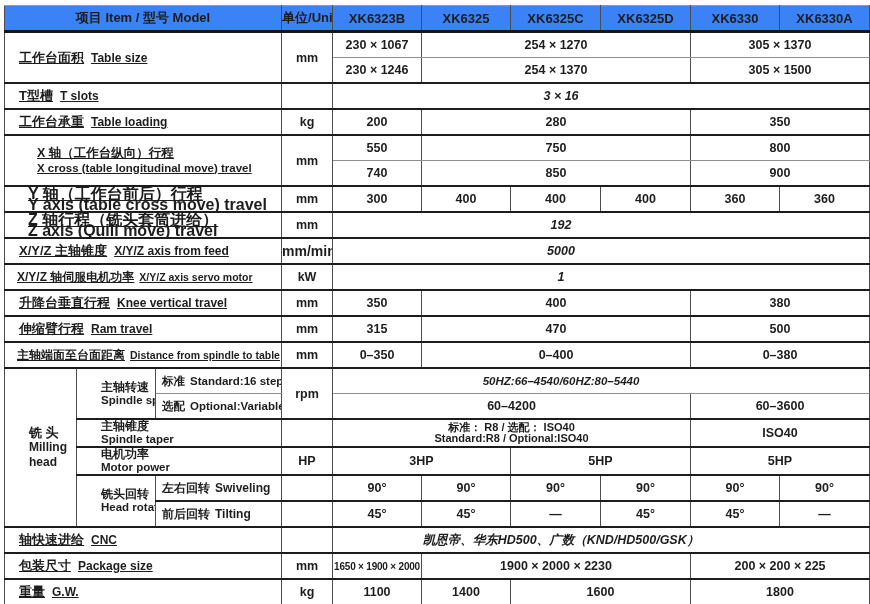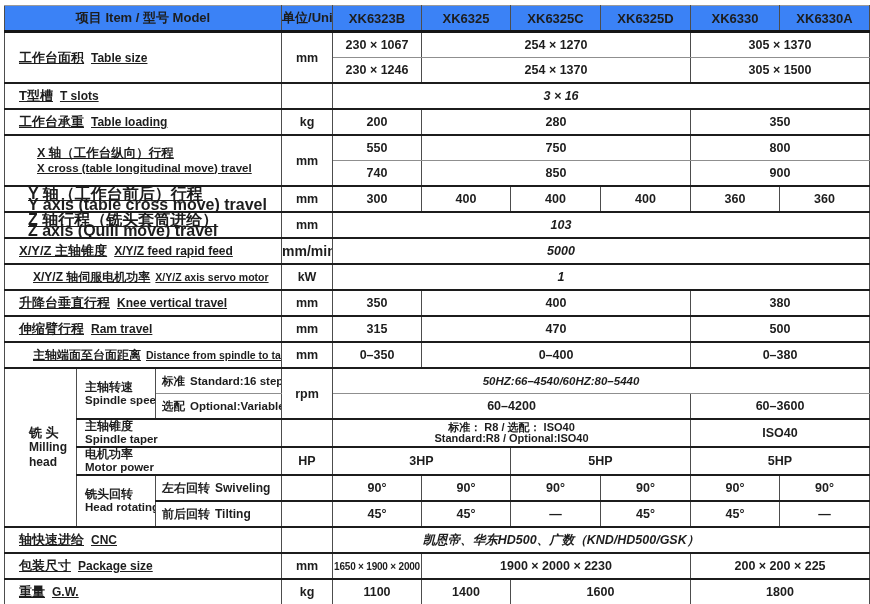--- a/index.html
+++ b/index.html
@@ -9,25 +9,25 @@
   td,th{border:1px solid #4d4d4d;border-top:2px solid #1c1c1c;border-bottom:2px solid #1c1c1c;
         height:24px;padding:0;font-weight:bold;overflow:hidden;white-space:nowrap;}
   th{background:#3b82f6;font-size:13px;text-align:center;border-top:1px solid #9a9a9a;border-bottom:3px solid #161616;}
   .lbl{text-align:left;padding-left:14px;padding-right:2px;font-size:13px;text-decoration:underline;}
   .lbl .en{font-size:12px;margin-left:7px;}
   .lbl.two{line-height:11.5px;font-size:11.5px;}
   .lbl.two .zh,.lbl.two .en{display:block;margin-left:9px;font-size:16px;}
   .lbl.xtwo{line-height:15px;font-size:12.5px;}
   .lbl.xtwo .zh,.lbl.xtwo .en{display:block;margin-left:18px;}
   .lbl.xtwo .en{font-size:11.5px;}
-  .lbl.tight{padding-left:28px;font-size:12px;margin-left:48px;}
+  .lbl.tight{padding-left:12px;font-size:12px;margin-left:48px;}
   .lbl.tight .en{font-size:10.5px;margin-left:5px;}
   .grp{text-align:left;padding-left:24px;font-size:13px;line-height:15px;}
   .grp .en{display:block;font-size:12px;}
-  .sub1{text-align:left;padding-left:8px;font-size:12px;line-height:13px;}
+  .sub1{text-align:left;padding-left:24px;font-size:12px;line-height:13px;}
   .sub1 .en{display:block;font-size:11.5px;}
   .sub2{text-align:left;padding-left:6px;font-size:11.5px;}
   .sub2 .en{margin-left:5px;}
   .unit{text-align:center;font-size:12.5px;}
   .val{text-align:center;font-size:12.5px;}
   .val.shift{padding-right:80px;font-style:italic;}
   .val.xs{font-size:10px;letter-spacing:-0.2px;}
   .val.sm{font-size:11.5px;}
   .val.two{line-height:11.5px;font-size:11px;white-space:normal;}
   .val.two span{display:block;}
@@ -127,26 +127,26 @@
     <td class="val">360</td>
     <td class="val">360</td>
   </tr>
 
   <tr>
     <td class="lbl two" colspan="3">
       <span class="zh">Z 轴行程（铣头套筒进给）</span>
       <span class="en">Z axis (Quill move) travel</span>
     </td>
     <td class="unit">mm</td>
-    <td class="val shift" colspan="6">103</td>
-  </tr>
-
-  <tr>
-    <td class="lbl" colspan="3">
-      <span class="zh">X/Y/Z 主轴锥度</span><span class="en">X/Y/Z  feed rapid feed</span>
+    <td class="val shift" colspan="6">192</td>
+  </tr>
+
+  <tr>
+    <td class="lbl" colspan="3">
+      <span class="zh">X/Y/Z 主轴锥度</span><span class="en">X/Y/Z  axis from feed</span>
     </td>
     <td class="unit" style="font-size:14px">mm/min</td>
     <td class="val shift" colspan="6">5000</td>
   </tr>
 
   <tr>
     <td class="lbl tight" colspan="3">
       <span class="zh">X/Y/Z 轴伺服电机功率</span><span class="en">X/Y/Z  axis servo motor</span>
     </td>
     <td class="unit">kW</td>

